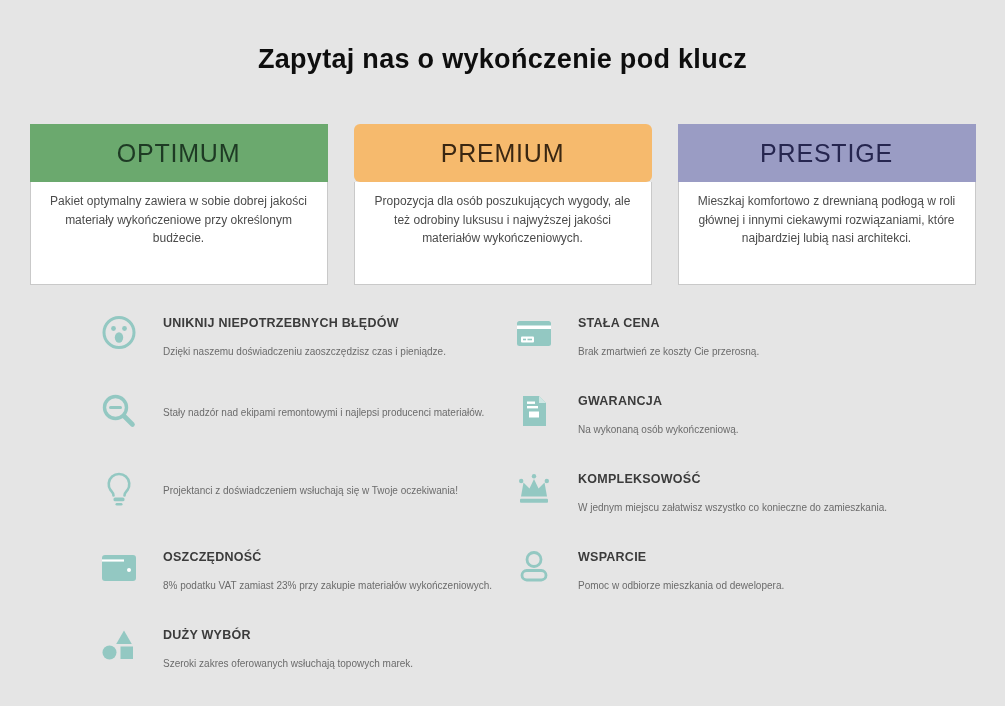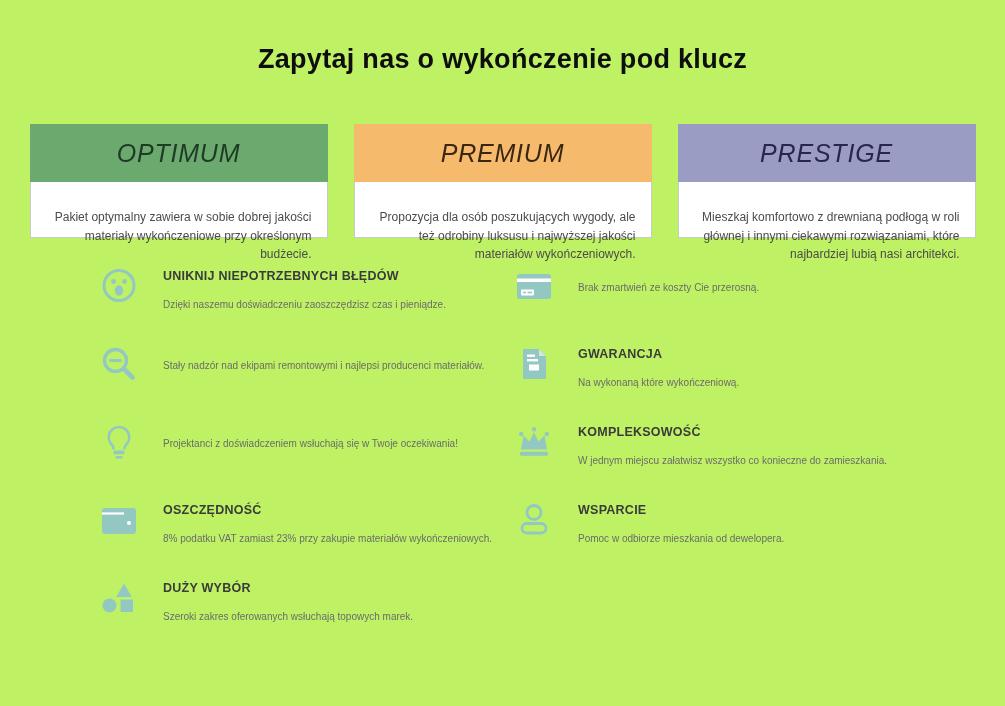--- a/index.html
+++ b/index.html
@@ -1,37 +1,37 @@
 <!DOCTYPE html>
 <html lang="pl"><head>
 <meta charset="utf-8">
 <style>
   * { margin:0; padding:0; box-sizing:border-box; }
   body { background:#ffffff; }
   .page {
-    width:1005px; height:706px; background:#bef264; overflow:hidden;
+    width:1005px; height:706px; background:#e5e5e5; overflow:hidden;
     font-family:"Liberation Sans","DejaVu Sans",sans-serif; position:relative;
     margin:0 auto;
   }
   .page-title {
     padding-top:44px; text-align:center; font-size:27px; font-weight:700;
     color:#0e0e0e; letter-spacing:0.3px; line-height:30px;
   }
   
   .cards-row {
     margin-top:50px; display:flex; justify-content:center; gap:26px;
   }
   .card { width:298px; }
   .card-header {
     height:58px; display:flex; align-items:center; justify-content:center;
-    font-size:25px; font-weight:500; letter-spacing:0.8px;font-style:italic;
+    font-size:25px; font-weight:500; letter-spacing:0.8px;
   }
   .card-body {
-    height:56px; background:#ffffff; border:1px solid #c9c9c9; border-top:none;
-    padding:26px 15px 0; text-align:right; font-size:12px; line-height:1.55;
+    height:103px; background:#ffffff; border:1px solid #c9c9c9; border-top:none;
+    padding:10px 15px 0; text-align:center; font-size:12px; line-height:1.55;
     color:#4b4b4b;
   }
   
   .features {
     margin-top:28px; padding-left:99px;
     display:grid; grid-template-columns:415px 415px; row-gap:30px; column-gap:0;
   }
   .feature {
     display:flex; align-items:flex-start; gap:24px; min-height:48px;
   }
@@ -57,21 +57,21 @@
   <div class="cards-row">
 
     <div class="card">
       <div class="card-header" style="background-color: rgb(107, 169, 110); color: rgb(30, 58, 36);">
         <span>OPTIMUM</span>
       </div>
       <div class="card-body">Pakiet optymalny zawiera w sobie dobrej jakości materiały wykończeniowe przy określonym budżecie.</div>
     </div>
 
     <div class="card">
-      <div class="card-header" style="background-color: rgb(246, 186, 109); color: rgb(58, 39, 18);">
+      <div class="card-header" style="background-color: rgb(246, 186, 109); color: rgb(58, 39, 18); border-radius: 6px;">
         <span>PREMIUM</span>
       </div>
       <div class="card-body">Propozycja dla osób poszukujących wygody, ale też odrobiny luksusu i najwyższej jakości materiałów wykończeniowych.</div>
     </div>
 
     <div class="card">
       <div class="card-header" style="background-color: rgb(154, 156, 196); color: rgb(38, 38, 79); text-align: right;">
         <span>PRESTIGE</span>
       </div>
       <div class="card-body">Mieszkaj komfortowo z drewnianą podłogą w roli głównej i innymi ciekawymi rozwiązaniami, które najbardziej lubią nasi architekci.</div>
@@ -100,20 +100,21 @@
       <span class="feature-icon" style="color: rgb(147, 200, 194);">
         <svg viewBox="0 0 40 40">
             <rect x="3" y="8" width="34" height="25" rx="2.5" fill="currentColor"></rect>
             <rect x="3" y="12.5" width="34" height="3.5" fill="#fff"></rect>
             <rect x="7" y="23.5" width="13" height="6" rx="1" fill="#fff"></rect>
             <line x1="9" y1="26.5" x2="12" y2="26.5" stroke="currentColor" stroke-width="1.6"></line>
             <line x1="13.5" y1="26.5" x2="18" y2="26.5" stroke="currentColor" stroke-width="1.6"></line>
           </svg>
       </span>
       <div>
+        <div class="feature-title">STAŁA CENA</div>
         <div class="feature-desc">Brak zmartwień ze koszty Cie przerosną.</div>
       </div>
     </div>
 
     <div class="feature">
       <span class="feature-icon" style="color: rgb(147, 200, 194);">
         <svg viewBox="0 0 40 40">
             <circle cx="16.5" cy="16.5" r="11" fill="none" stroke="currentColor" stroke-width="3.4"></circle>
             <line x1="11.5" y1="16.5" x2="21.5" y2="16.5" stroke="currentColor" stroke-width="3" stroke-linecap="round"></line>
             <line x1="25" y1="25" x2="33.5" y2="33.5" stroke="currentColor" stroke-width="4.6" stroke-linecap="round"></line>
@@ -129,21 +130,21 @@
         <svg viewBox="0 0 40 40">
             <path d="M9 5 h16 l7 7 v23 h-23 Z" fill="currentColor"></path>
             <path d="M25 5 l7 7 h-7 Z" fill="#cfe7e4"></path>
             <rect x="13" y="10.5" width="8" height="2.4" fill="#fff"></rect>
             <rect x="13" y="15" width="11" height="2.4" fill="#fff"></rect>
             <rect x="15" y="20.5" width="10" height="6" fill="#fff"></rect>
           </svg>
       </span>
       <div>
         <div class="feature-title">GWARANCJA</div>
-        <div class="feature-desc">Na wykonaną które wykończeniową.</div>
+        <div class="feature-desc">Na wykonaną osób wykończeniową.</div>
       </div>
     </div>
 
     <div class="feature">
       <span class="feature-icon" style="color: rgb(147, 200, 194);">
         <svg viewBox="0 0 40 40">
             <path d="M14.5 26.5 c0-2.3 -1.6-3.8 -2.9-5.3 a10.3 10.3 0 1 1 16.8 0 c-1.3 1.5 -2.9 3 -2.9 5.3" fill="none" stroke="currentColor" stroke-width="2.6" stroke-linecap="round"></path>
             <rect x="14.5" y="28.5" width="11" height="3.8" rx="1.6" fill="currentColor"></rect>
             <rect x="16.5" y="34" width="7" height="2.6" rx="1.3" fill="currentColor"></rect>
           </svg>

